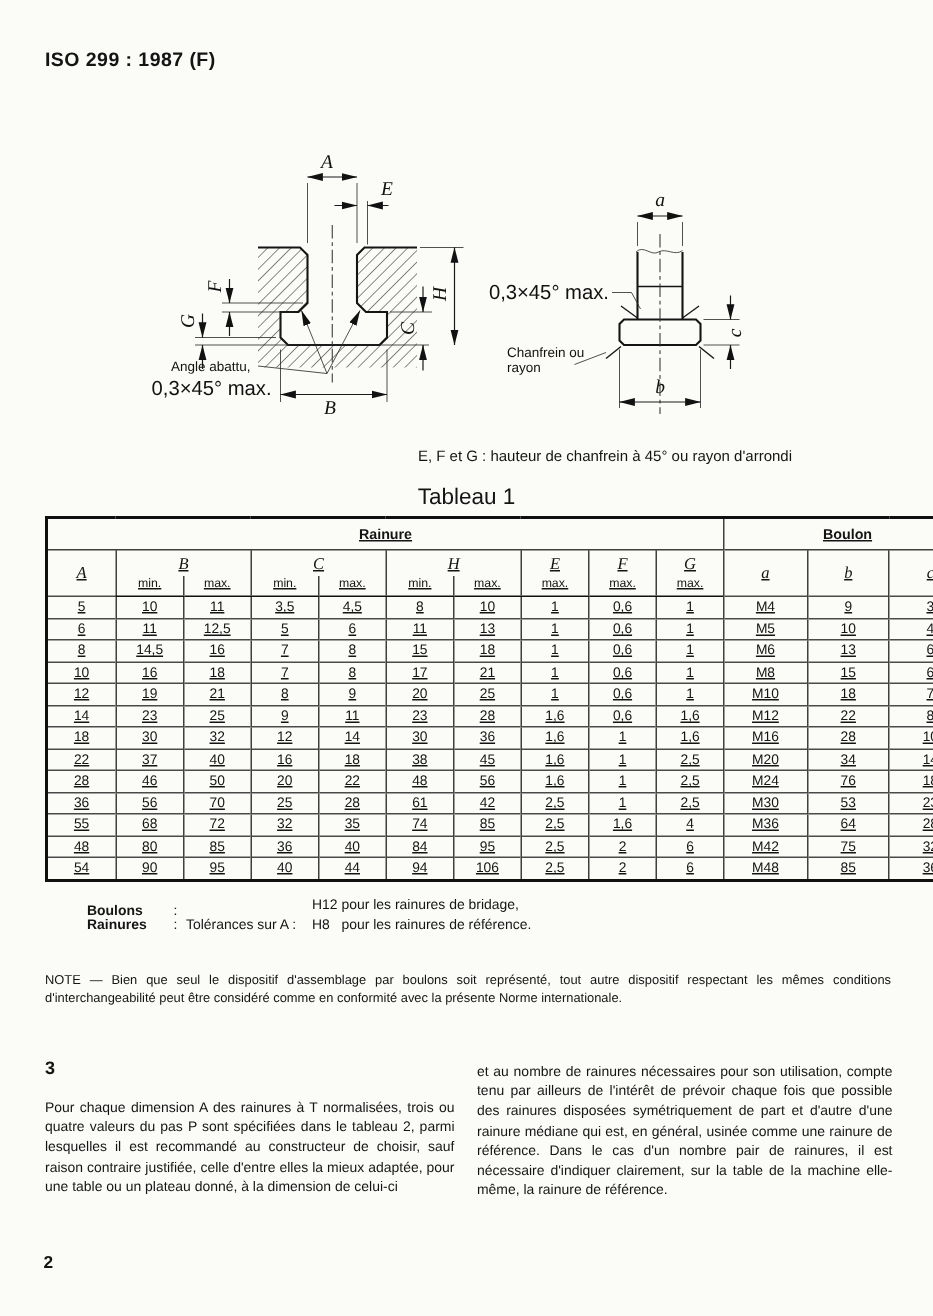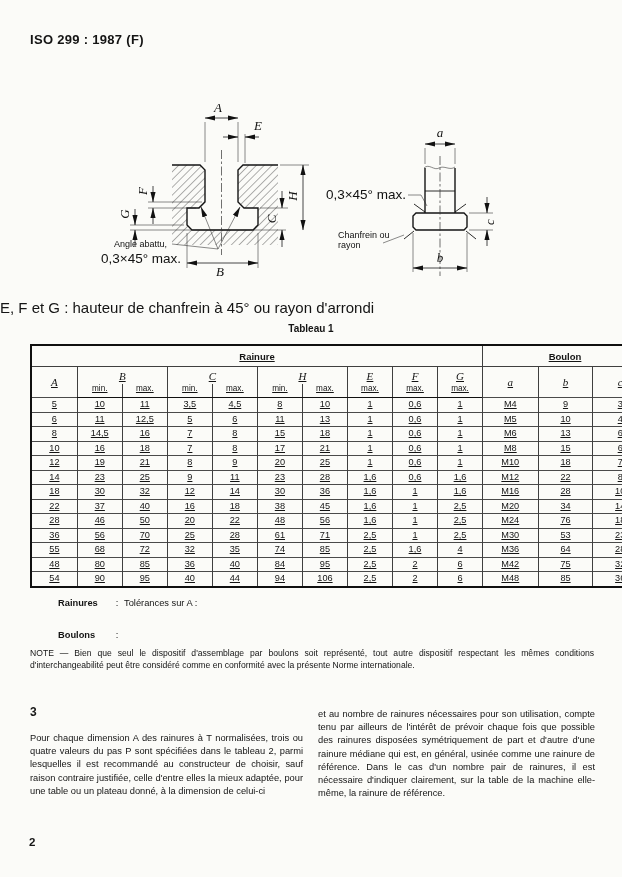--- a/index.html
+++ b/index.html
@@ -5,36 +5,36 @@
   html,body{margin:0;padding:0;}
   body{
     width:622px;height:877px;position:relative;
     background:#fbfbf8;color:#141414;
     font-family:"Liberation Sans",sans-serif;
     overflow:hidden;
   }
   .abs{position:absolute;}
   #std-ref{left:30px;top:32px;font-size:13px;font-weight:bold;letter-spacing:.3px;}
   #drawings{left:88px;top:92px;}
-  #caption{left:0;top:299px;width:600px;text-align:left;font-size:15px;}
-  #tbl-title{left:30px;top:323px;width:562px;text-align:center;font-size:10px;font-weight:bold;}
+  #caption{left:0;top:299px;width:528px;text-align:right;font-size:10px;}
+  #tbl-title{left:30px;top:323px;width:562px;text-align:center;font-size:15px;font-weight:normal;}
   
   #tbl{left:30px;top:344px;width:619px;border-collapse:collapse;table-layout:fixed;
        border:2px solid #101010;text-decoration:underline;}
   #tbl td{border-left:1px solid #3f3f3f;text-align:center;padding:0 1px;overflow:hidden;}
   #tbl tr.grp td{height:20px;font-size:9.5px;font-weight:bold;border-bottom:1px solid #3f3f3f;}
   #tbl tr.dims td{height:17px;border-bottom:none;vertical-align:middle;}
   #tbl td.diml{font-family:"Liberation Serif",serif;font-style:italic;font-size:11px;}
   #tbl tr.sub td{height:13px;border-top:none;font-size:8.2px;border-bottom:1.4px solid #101010;vertical-align:top;}
   #tbl td.rsp{border-bottom:1.4px solid #101010;}
   #tbl tbody td{height:13.5px;font-size:9.2px;border-top:1px solid #4a4a4a;line-height:13px;}
   
   .tolrow{display:flex;align-items:flex-end;font-size:9.3px;line-height:13px;margin-left:28px;}
   #tol-rainures{left:30px;top:597px;width:562px;}
-  #tol-boulons{left:30px;top:629px;width:562px;}
+  #tol-boulons{left:30px;top:601px;width:562px;}
   .tollabel{font-weight:bold;width:52px;flex:none;}
   .tolsep{width:14px;flex:none;text-align:center;}
   .tolintro{flex:none;margin-right:8px;white-space:pre;}
   .hlines div{white-space:pre;}
   #note{left:30px;top:648px;width:564px;font-size:8.6px;line-height:11.6px;text-align:justify;}
   
   #s3-head{left:30px;top:705px;font-size:12px;font-weight:bold;display:flex;}
   #s3-head .num{margin-right:17px;}
   .bodycol{font-size:9.3px;line-height:13.2px;text-align:justify;}
   #col-left{left:30px;top:732px;width:273px;}
@@ -336,21 +336,21 @@
         <td>76</td>
         <td>18</td>
       </tr>
       <tr>
         <td>36</td>
         <td>56</td>
         <td>70</td>
         <td>25</td>
         <td>28</td>
         <td>61</td>
-        <td>71</td>
+        <td>42</td>
         <td>2,5</td>
         <td>1</td>
         <td>2,5</td>
         <td>M30</td>
         <td>53</td>
         <td>23</td>
       </tr>
       <tr>
         <td>55</td>
         <td>68</td>
@@ -396,20 +396,24 @@
         <td>85</td>
         <td>36</td>
       </tr>
     </tbody>
 </table>
 
 <div class="abs tolrow" id="tol-rainures">
   <span class="tollabel">Rainures</span>
   <span class="tolsep">:</span>
   <span class="tolintro">Tolérances sur A : </span>
+  <div class="hlines">
+    <div>H12 pour les rainures de bridage,</div>
+    <div>H8   pour les rainures de référence.</div>
+  </div>
 </div>
 
 <div class="abs tolrow" id="tol-boulons">
   <span class="tollabel">Boulons</span>
   <span class="tolsep">:</span>
 </div>
 
 <div class="abs" id="note">NOTE — Bien que seul le dispositif d'assemblage par boulons soit représenté, tout autre dispositif respectant les mêmes conditions d'interchangeabilité peut être considéré comme en conformité avec la présente Norme internationale.</div>
 
 <div class="abs" id="s3-head">

